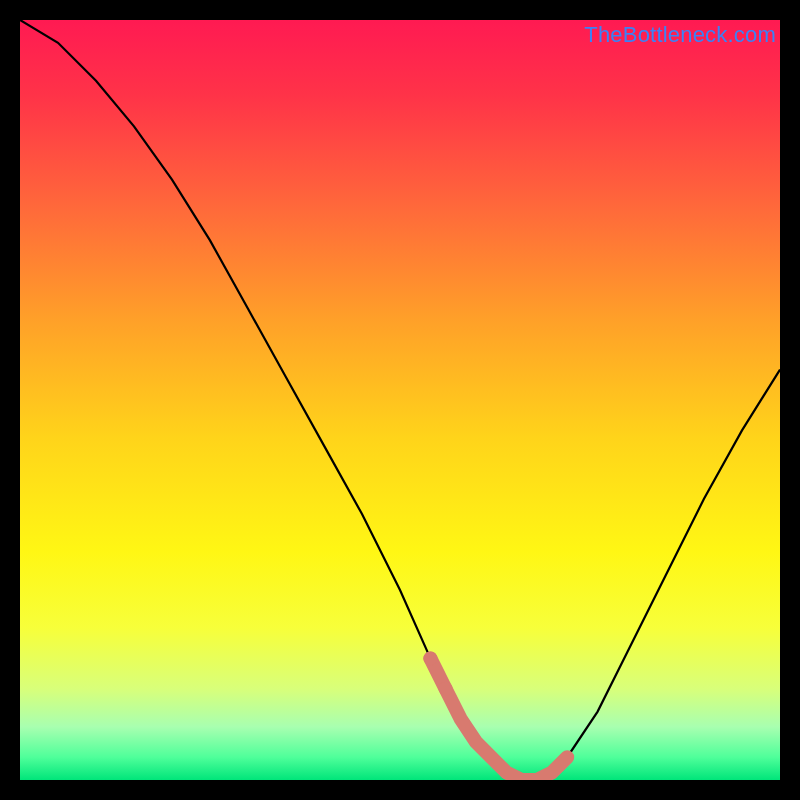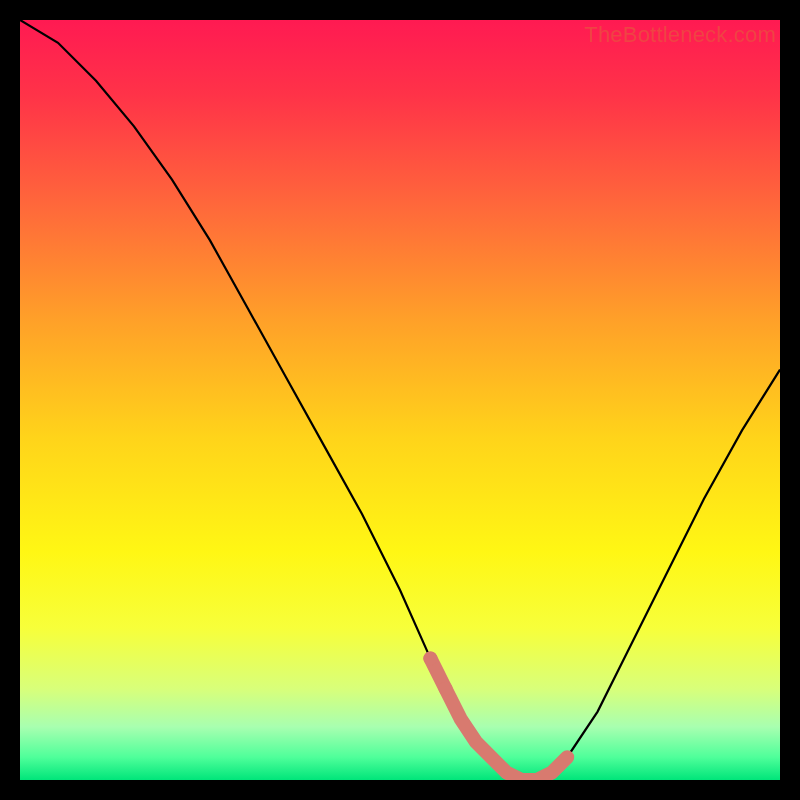--- a/index.html
+++ b/index.html
@@ -23,21 +23,21 @@
     position: absolute;
     left: 0;
     top: 0;
     width: 760px;
     height: 760px;
   }
   .watermark {
     position: absolute;
     top: 2px;
     right: 4px;
-    color: #ef4444;
+    color: #3b82f6;
     font-size: 22px;
     font-weight: 500;
     letter-spacing: 0.2px;
   }
   svg { display: block; }
 </style>
 </head>
 <body>
 
 <div class="frame">

